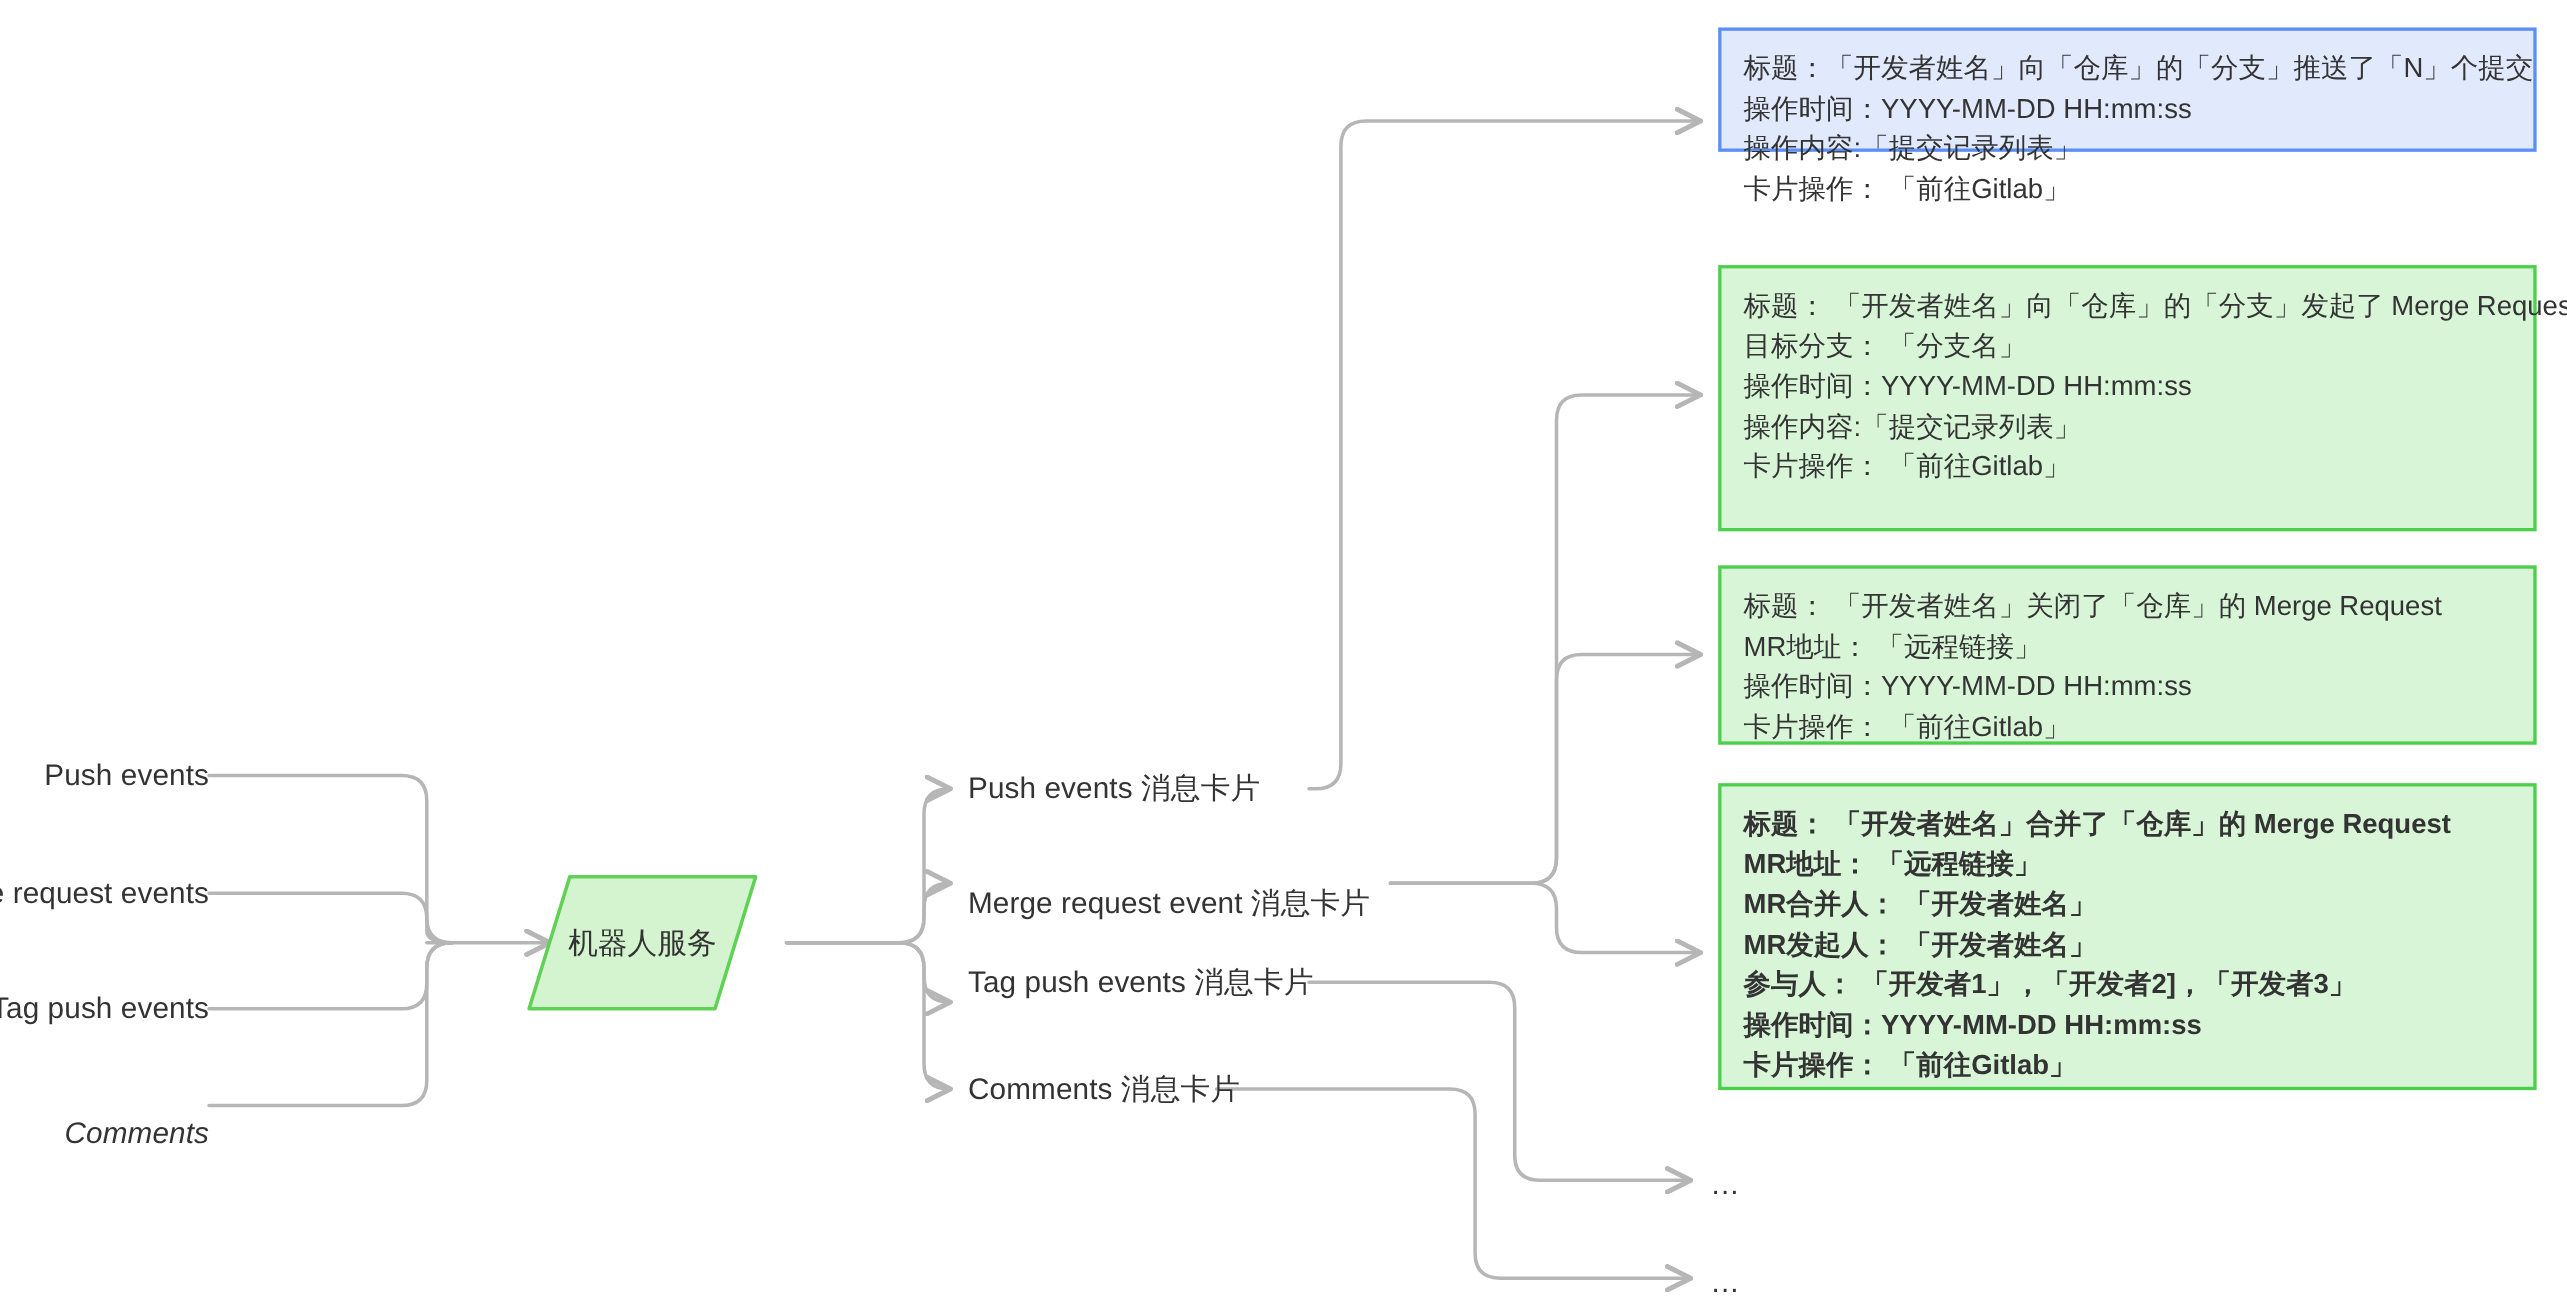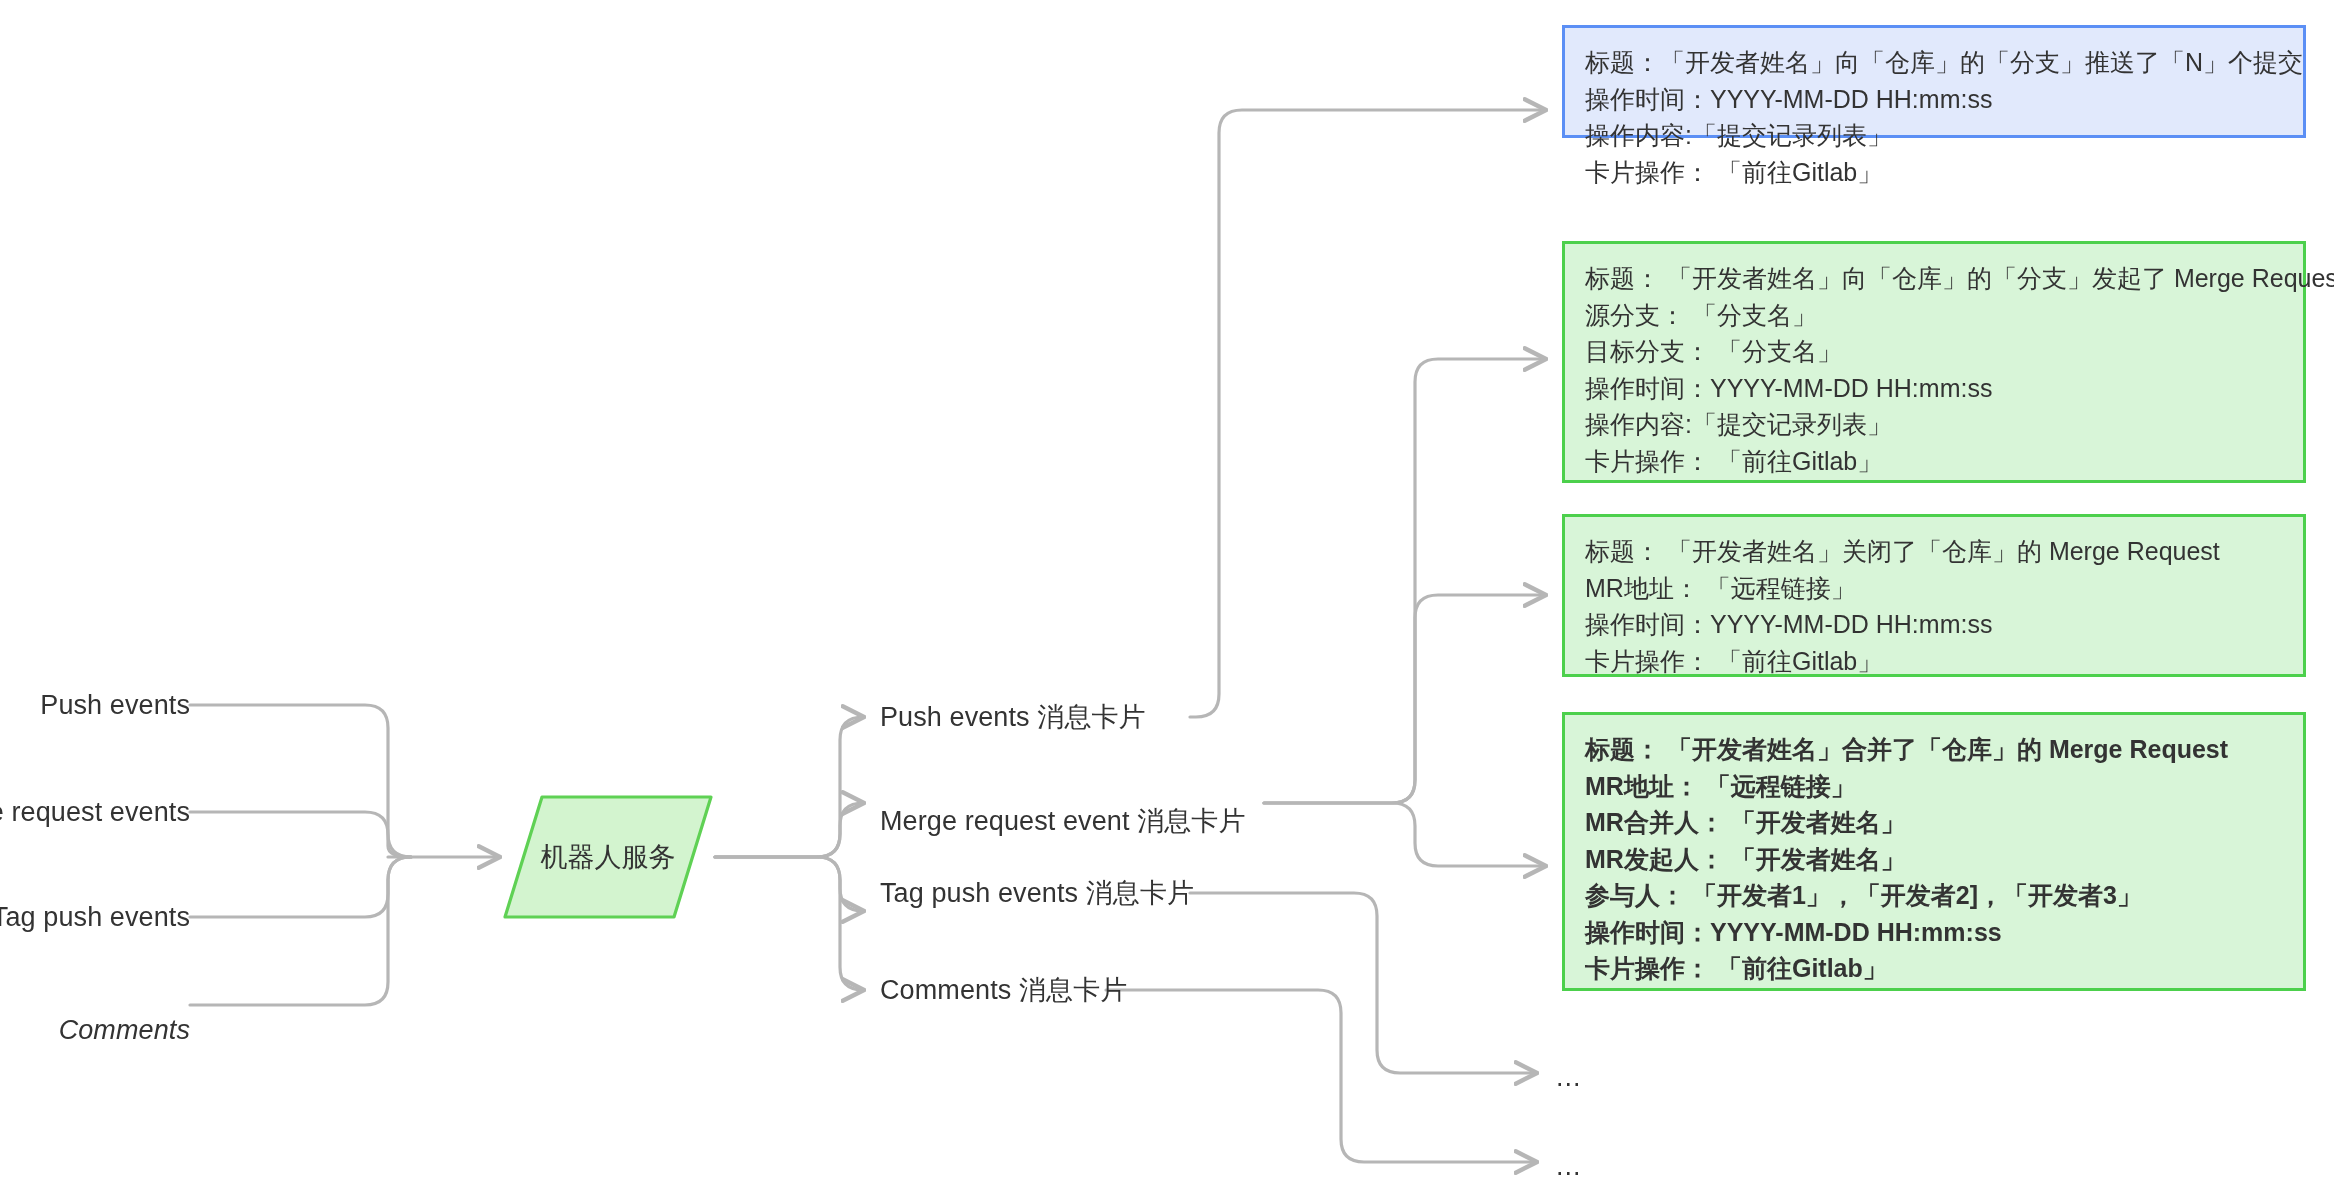--- a/index.html
+++ b/index.html
@@ -125,21 +125,21 @@
   </svg>
 
   <div class="node-label right-aligned" style="left:190px; top:705px;">Push events</div>
 
   <div class="node-label right-aligned" style="left:190px; top:812px;">Merge request events</div>
 
   <div class="node-label right-aligned" style="left:190px; top:917px;">Tag push events</div>
 
   <div class="node-label right-aligned" style="left:190px; top:1030px;font-style:italic;">Comments</div>
 
-  <div class="process-node" style="left:608px; top:857px;">
+  <div class="process-node" style="left:584px; top:857px;">
     <svg class="para-shape" viewBox="0 0 212 126" preserveAspectRatio="none" xmlns="http://www.w3.org/2000/svg">
       <polygon points="40,3 209,3 172,123 3,123" fill="#d3f4cf" stroke="#5fd154" stroke-width="3.2" stroke-linejoin="round"></polygon>
     </svg>
     <div class="para-text">机器人服务</div>
   </div>
 
   <div class="node-label left-aligned" style="left:880px; top:717px;">Push events 消息卡片</div>
 
   <div class="node-label left-aligned" style="left:880px; top:803px;margin-top:18px;">Merge request event 消息卡片</div>
 
@@ -151,21 +151,20 @@
        background:#e1e9fc; border-color:#5b8ff5;">
     <div class="card-line">标题：「开发者姓名」向「仓库」的「分支」推送了「N」个提交</div>
     <div class="card-line">操作时间：YYYY-MM-DD HH:mm:ss</div>
     <div class="card-line">操作内容:「提交记录列表」</div>
     <div class="card-line">卡片操作： 「前往Gitlab」</div>
   </div>
 
   <div class="card" style="left:1562px; top:241px; width:744px; height:242px;
        background:#d8f5d8; border-color:#4cd04c;">
     <div class="card-line">标题： 「开发者姓名」向「仓库」的「分支」发起了 Merge Request</div>
-    <div class="card-line">源分支： 「分支名」</div>
     <div class="card-line">目标分支： 「分支名」</div>
     <div class="card-line">操作时间：YYYY-MM-DD HH:mm:ss</div>
     <div class="card-line">操作内容:「提交记录列表」</div>
     <div class="card-line">卡片操作： 「前往Gitlab」</div>
   </div>
 
   <div class="card" style="left:1562px; top:514px; width:744px; height:163px;
        background:#d8f5d8; border-color:#4cd04c;">
     <div class="card-line">标题： 「开发者姓名」关闭了「仓库」的 Merge Request</div>
     <div class="card-line">MR地址： 「远程链接」</div>

